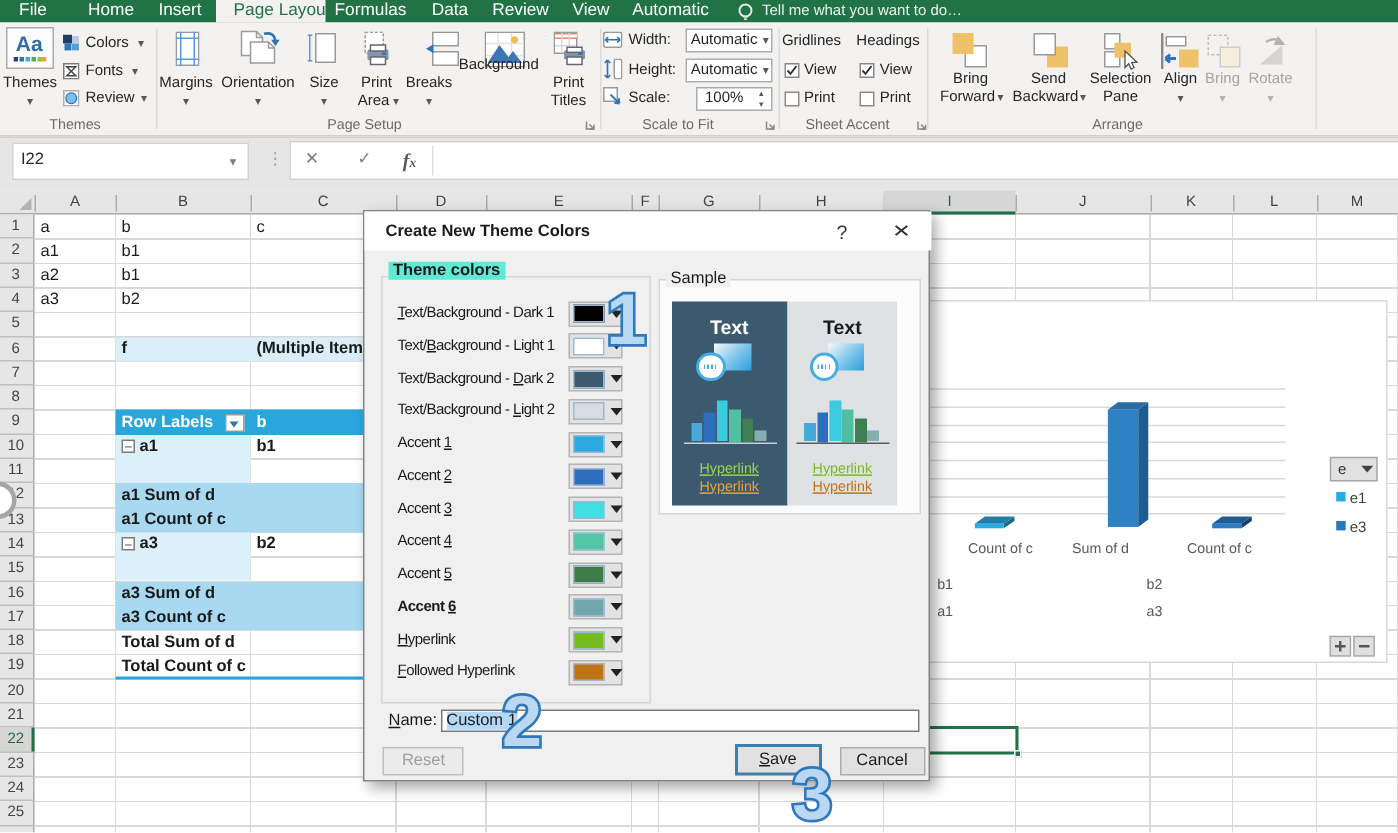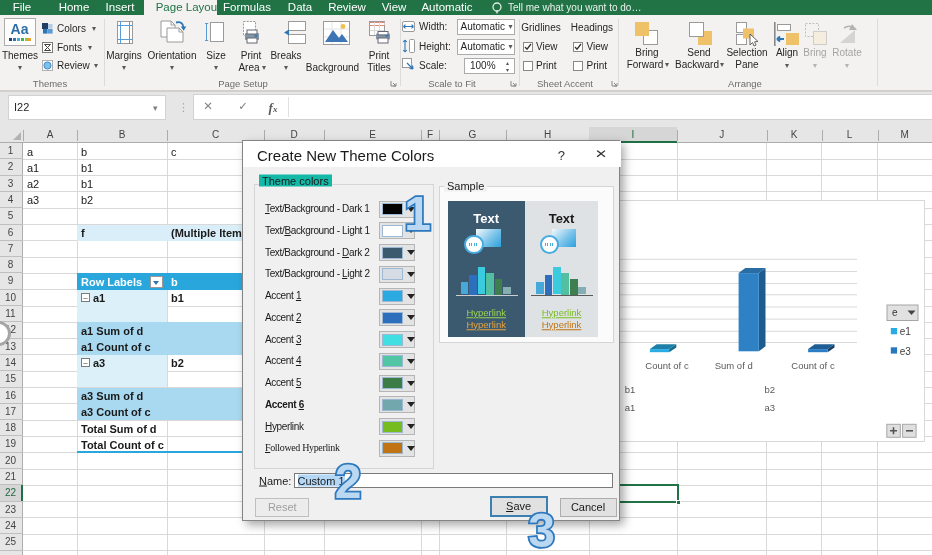--- a/index.html
+++ b/index.html
@@ -124,21 +124,21 @@
 <div style="position:absolute;top:68px;left:286px;transform:translate(-50%,-50%);font-size:8px;color:#595959;font-weight:normal;white-space:nowrap;line-height:1;">▾</div>
 <svg class="abs" style="left:323px;top:21px" width="27" height="24" viewBox="0 0 27 24">
 <rect x="0.5" y="0.5" width="26" height="23" fill="#fff" stroke="#9A9A9A"></rect>
 <line x1="9" y1="1" x2="9" y2="23" stroke="#E4E4E4"></line>
       <line x1="18" y1="1" x2="18" y2="23" stroke="#E4E4E4"></line>
       <line x1="1" y1="8" x2="26" y2="8" stroke="#E4E4E4"></line>
       <line x1="1" y1="16" x2="26" y2="16" stroke="#E4E4E4"></line>
 <path d="M2 21 L10 9 L16 17 L19 13 L25 21 Z" fill="#3E76B5"></path>
       <circle cx="20" cy="5.5" r="2.4" fill="#F2C04A"></circle>
     </svg>
-<div style="position:absolute;top:68px;left:332.5px;transform:translate(-50%,-50%);font-size:10px;color:#262626;font-weight:normal;white-space:nowrap;line-height:1;">Background</div>
+<div style="position:absolute;top:44px;left:332.5px;transform:translate(-50%,-50%);font-size:10px;color:#262626;font-weight:normal;white-space:nowrap;line-height:1;">Background</div>
 <svg class="abs" style="left:369px;top:21px" width="22" height="23" viewBox="0 0 22 23">
 <rect x="0.5" y="0.5" width="15" height="14" fill="#fff" stroke="#9A9A9A"></rect>
 <rect x="1" y="1" width="14.5" height="3" fill="#fff"></rect>
       <line x1="1" y1="4.5" x2="15.5" y2="4.5" stroke="#E48673"></line>
       <line x1="1" y1="1.5" x2="15.5" y2="1.5" stroke="#E48673"></line>
 <line x1="5.5" y1="1" x2="5.5" y2="14" stroke="#D9D9D9"></line>
       <line x1="10.5" y1="1" x2="10.5" y2="14" stroke="#D9D9D9"></line>
       <line x1="1" y1="9.5" x2="15" y2="9.5" stroke="#D9D9D9"></line>
 <rect x="7" y="12.5" width="14" height="6" rx="1" fill="#8496A4"></rect>
       <rect x="9" y="10.5" width="10" height="3.4" fill="#fff" stroke="#667"></rect>
@@ -446,25 +446,25 @@
 <rect x="272.8" y="146.3" width="6.3" height="6.3" fill="#2878BE"></rect>
 <text x="281.8" y="153.6" font-family="Liberation Sans, sans-serif" font-size="10" fill="#404040">e3</text>
 
 <rect x="268.8" y="223.3" width="13.5" height="13" fill="#DFDFDF" stroke="#A8A8A8"></rect>
 <rect x="284.6" y="223.3" width="13.5" height="13" fill="#DFDFDF" stroke="#A8A8A8"></rect>
 <path d="M272 229.8 h7 M275.5 226.3 v7" stroke="#555" stroke-width="1.6"></path>
 <path d="M288 229.8 h7" stroke="#555" stroke-width="1.6"></path>
 </svg></div>
 <div style="position:absolute;left:242px;top:139.5px;width:378px;height:381.5px;background:#F0F0F0;border:1px solid #848484;box-shadow:4px 4px 9px rgba(0,0,0,0.35);z-index:10;">
       <div style="position:absolute;left:0px;top:0px;width:378px;height:26px;background:#fff;"></div>
-      <div style="position:absolute;top:14px;left:14px;transform:translate(0,-50%);font-size:15px;color:#1a1a1a;font-weight:normal;white-space:nowrap;line-height:1;">Create New Theme Colors</div>
+      <div style="position:absolute;top:14px;left:14px;transform:translate(0,-50%);font-size:11px;color:#1a1a1a;font-weight:bold;white-space:nowrap;line-height:1;">Create New Theme Colors</div>
       <div style="position:absolute;top:14px;left:318.3px;transform:translate(-50%,-50%);font-size:13px;color:#333;font-weight:normal;white-space:nowrap;line-height:1;">?</div>
       <div style="position:absolute;top:13.5px;left:357.5px;transform:translate(-50%,-50%);font-size:12px;color:#333;font-weight:normal;white-space:nowrap;line-height:1;transform:translate(-50%,-50%) scaleX(1.25);">✕</div>
       <div style="position:absolute;left:11px;top:43px;width:180px;height:285px;border:1px solid #D5D5D5;"></div>
-      <div style="position:absolute;top:40px;left:16px;transform:translate(0,-50%);font-size:11px;color:#1a1a1a;font-weight:normal;white-space:nowrap;line-height:1;"><span style="background:#14b8a6;padding:0 3px;">Theme colors</span></div>
+      <div style="position:absolute;top:40px;left:16px;transform:translate(0,-50%);font-size:11px;color:#1a1a1a;font-weight:normal;white-space:nowrap;line-height:1;"><span style="background:#5eead4;padding:0 3px;font-weight:bold;">Theme colors</span></div>
       <div style="position:absolute;top:68.5px;left:22px;transform:translate(0,-50%);font-size:10px;color:#1a1a1a;font-weight:normal;white-space:nowrap;line-height:1;letter-spacing:-0.35px;"><u>T</u>ext/Background - Dark 1</div>
       <div style="position:absolute;left:136px;top:60.0px;width:36px;height:17px;background:#E3E3E3;border:1px solid #B5B5B5;"></div>
       <div style="position:absolute;left:139px;top:62.5px;width:21px;height:12px;background:#000000;border:1px solid #9DB8D3;"></div>
       <div class="abs" style="left:163.5px;top:66.00px;width:0;height:0;border-left:4px solid transparent;border-right:4px solid transparent;border-top:5px solid #222;"></div>
       <div style="position:absolute;top:90.25px;left:22px;transform:translate(0,-50%);font-size:10px;color:#1a1a1a;font-weight:normal;white-space:nowrap;line-height:1;letter-spacing:-0.35px;">Text/<u>B</u>ackground - Light 1</div>
       <div style="position:absolute;left:136px;top:81.75px;width:36px;height:17px;background:#E3E3E3;border:1px solid #B5B5B5;"></div>
       <div style="position:absolute;left:139px;top:84.25px;width:21px;height:12px;background:#FFFFFF;border:1px solid #9DB8D3;"></div>
       <div class="abs" style="left:163.5px;top:87.75px;width:0;height:0;border-left:4px solid transparent;border-right:4px solid transparent;border-top:5px solid #222;"></div>
       <div style="position:absolute;top:112.0px;left:22px;transform:translate(0,-50%);font-size:10px;color:#1a1a1a;font-weight:normal;white-space:nowrap;line-height:1;letter-spacing:-0.35px;">Text/Background - <u>D</u>ark 2</div>
       <div style="position:absolute;left:136px;top:103.5px;width:36px;height:17px;background:#E3E3E3;border:1px solid #B5B5B5;"></div>
@@ -495,21 +495,21 @@
       <div style="position:absolute;left:139px;top:236.5px;width:21px;height:12px;background:#3D7C47;border:1px solid #9DB8D3;"></div>
       <div class="abs" style="left:163.5px;top:240.00px;width:0;height:0;border-left:4px solid transparent;border-right:4px solid transparent;border-top:5px solid #222;"></div>
       <div style="position:absolute;top:264.25px;left:22px;transform:translate(0,-50%);font-size:10px;color:#1a1a1a;font-weight:bold;white-space:nowrap;line-height:1;letter-spacing:-0.35px;">Accent <u>6</u></div>
       <div style="position:absolute;left:136px;top:255.75px;width:36px;height:17px;background:#E3E3E3;border:1px solid #B5B5B5;"></div>
       <div style="position:absolute;left:139px;top:258.25px;width:21px;height:12px;background:#72A7AE;border:1px solid #9DB8D3;"></div>
       <div class="abs" style="left:163.5px;top:261.75px;width:0;height:0;border-left:4px solid transparent;border-right:4px solid transparent;border-top:5px solid #222;"></div>
       <div style="position:absolute;top:286.0px;left:22px;transform:translate(0,-50%);font-size:10px;color:#1a1a1a;font-weight:normal;white-space:nowrap;line-height:1;letter-spacing:-0.35px;"><u>H</u>yperlink</div>
       <div style="position:absolute;left:136px;top:277.5px;width:36px;height:17px;background:#E3E3E3;border:1px solid #B5B5B5;"></div>
       <div style="position:absolute;left:139px;top:280.0px;width:21px;height:12px;background:#77BC1F;border:1px solid #9DB8D3;"></div>
       <div class="abs" style="left:163.5px;top:283.50px;width:0;height:0;border-left:4px solid transparent;border-right:4px solid transparent;border-top:5px solid #222;"></div>
-      <div style="position:absolute;top:307.75px;left:22px;transform:translate(0,-50%);font-size:10px;color:#1a1a1a;font-weight:normal;white-space:nowrap;line-height:1;letter-spacing:-0.35px;font-family:Liberation Serif, serif;"><u>F</u>ollowed Hyperlink</div>
+      <div style="position:absolute;top:307.75px;left:22px;transform:translate(0,-50%);font-size:10px;color:#1a1a1a;font-weight:normal;white-space:nowrap;line-height:1;letter-spacing:-0.35px;"><u>F</u>ollowed Hyperlink</div>
       <div style="position:absolute;left:136px;top:299.25px;width:36px;height:17px;background:#E3E3E3;border:1px solid #B5B5B5;"></div>
       <div style="position:absolute;left:139px;top:301.75px;width:21px;height:12px;background:#BF7312;border:1px solid #9DB8D3;"></div>
       <div class="abs" style="left:163.5px;top:305.25px;width:0;height:0;border-left:4px solid transparent;border-right:4px solid transparent;border-top:5px solid #222;"></div>
       <div style="position:absolute;left:195.5px;top:45.7px;width:175px;height:156.5px;border:1px solid #D5D5D5;background:#FBFBFB;"></div>
       <div style="position:absolute;top:45.5px;left:201px;transform:translate(0,-50%);font-size:11px;color:#1a1a1a;font-weight:normal;white-space:nowrap;line-height:1;"><span style="background:#F0F0F0;padding:0 3px;">Sample</span></div>
       <div style="position:absolute;left:204.6px;top:60.4px;width:77.2px;height:136.3px;background:#3B5A70;"></div>
       <div style="position:absolute;top:77.2px;left:243.2px;transform:translate(-50%,-50%);font-size:13px;color:#FFFFFF;font-weight:bold;white-space:nowrap;line-height:1;">Text</div>
       <div style="position:absolute;left:233.4px;top:88px;width:24.4px;height:18.3px;background:linear-gradient(135deg,#F5FAFD 0%,#7CC4EA 55%,#2BA1DC 100%);"></div>
       <div style="position:absolute;left:221.2px;top:94.3px;width:19.6px;height:19.6px;border-radius:50%;background:#fff;border:2px solid #47ACE0;"></div>
       <div style="position:absolute;left:226.2px;top:102.5px;width:9px;height:3px;background:repeating-linear-gradient(90deg,#47ACE0 0 1px,transparent 1px 2.5px);"></div>

